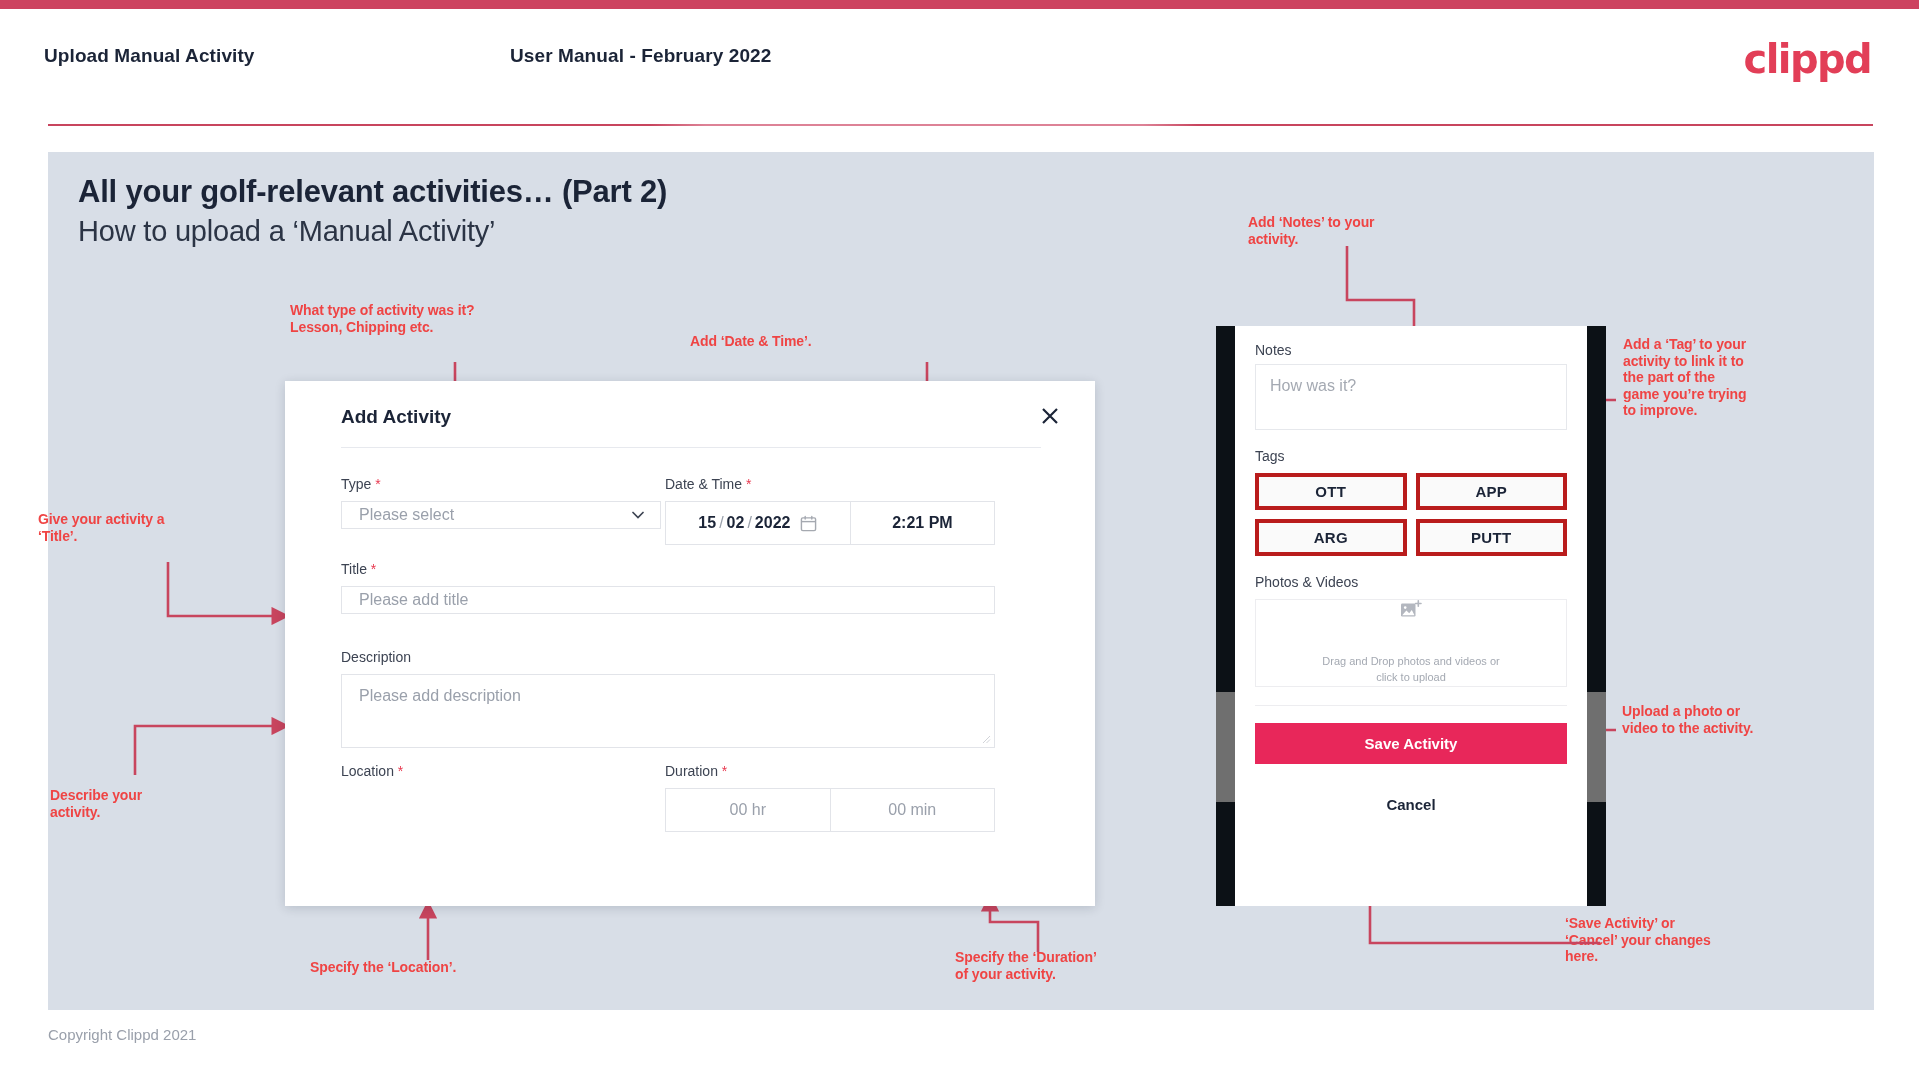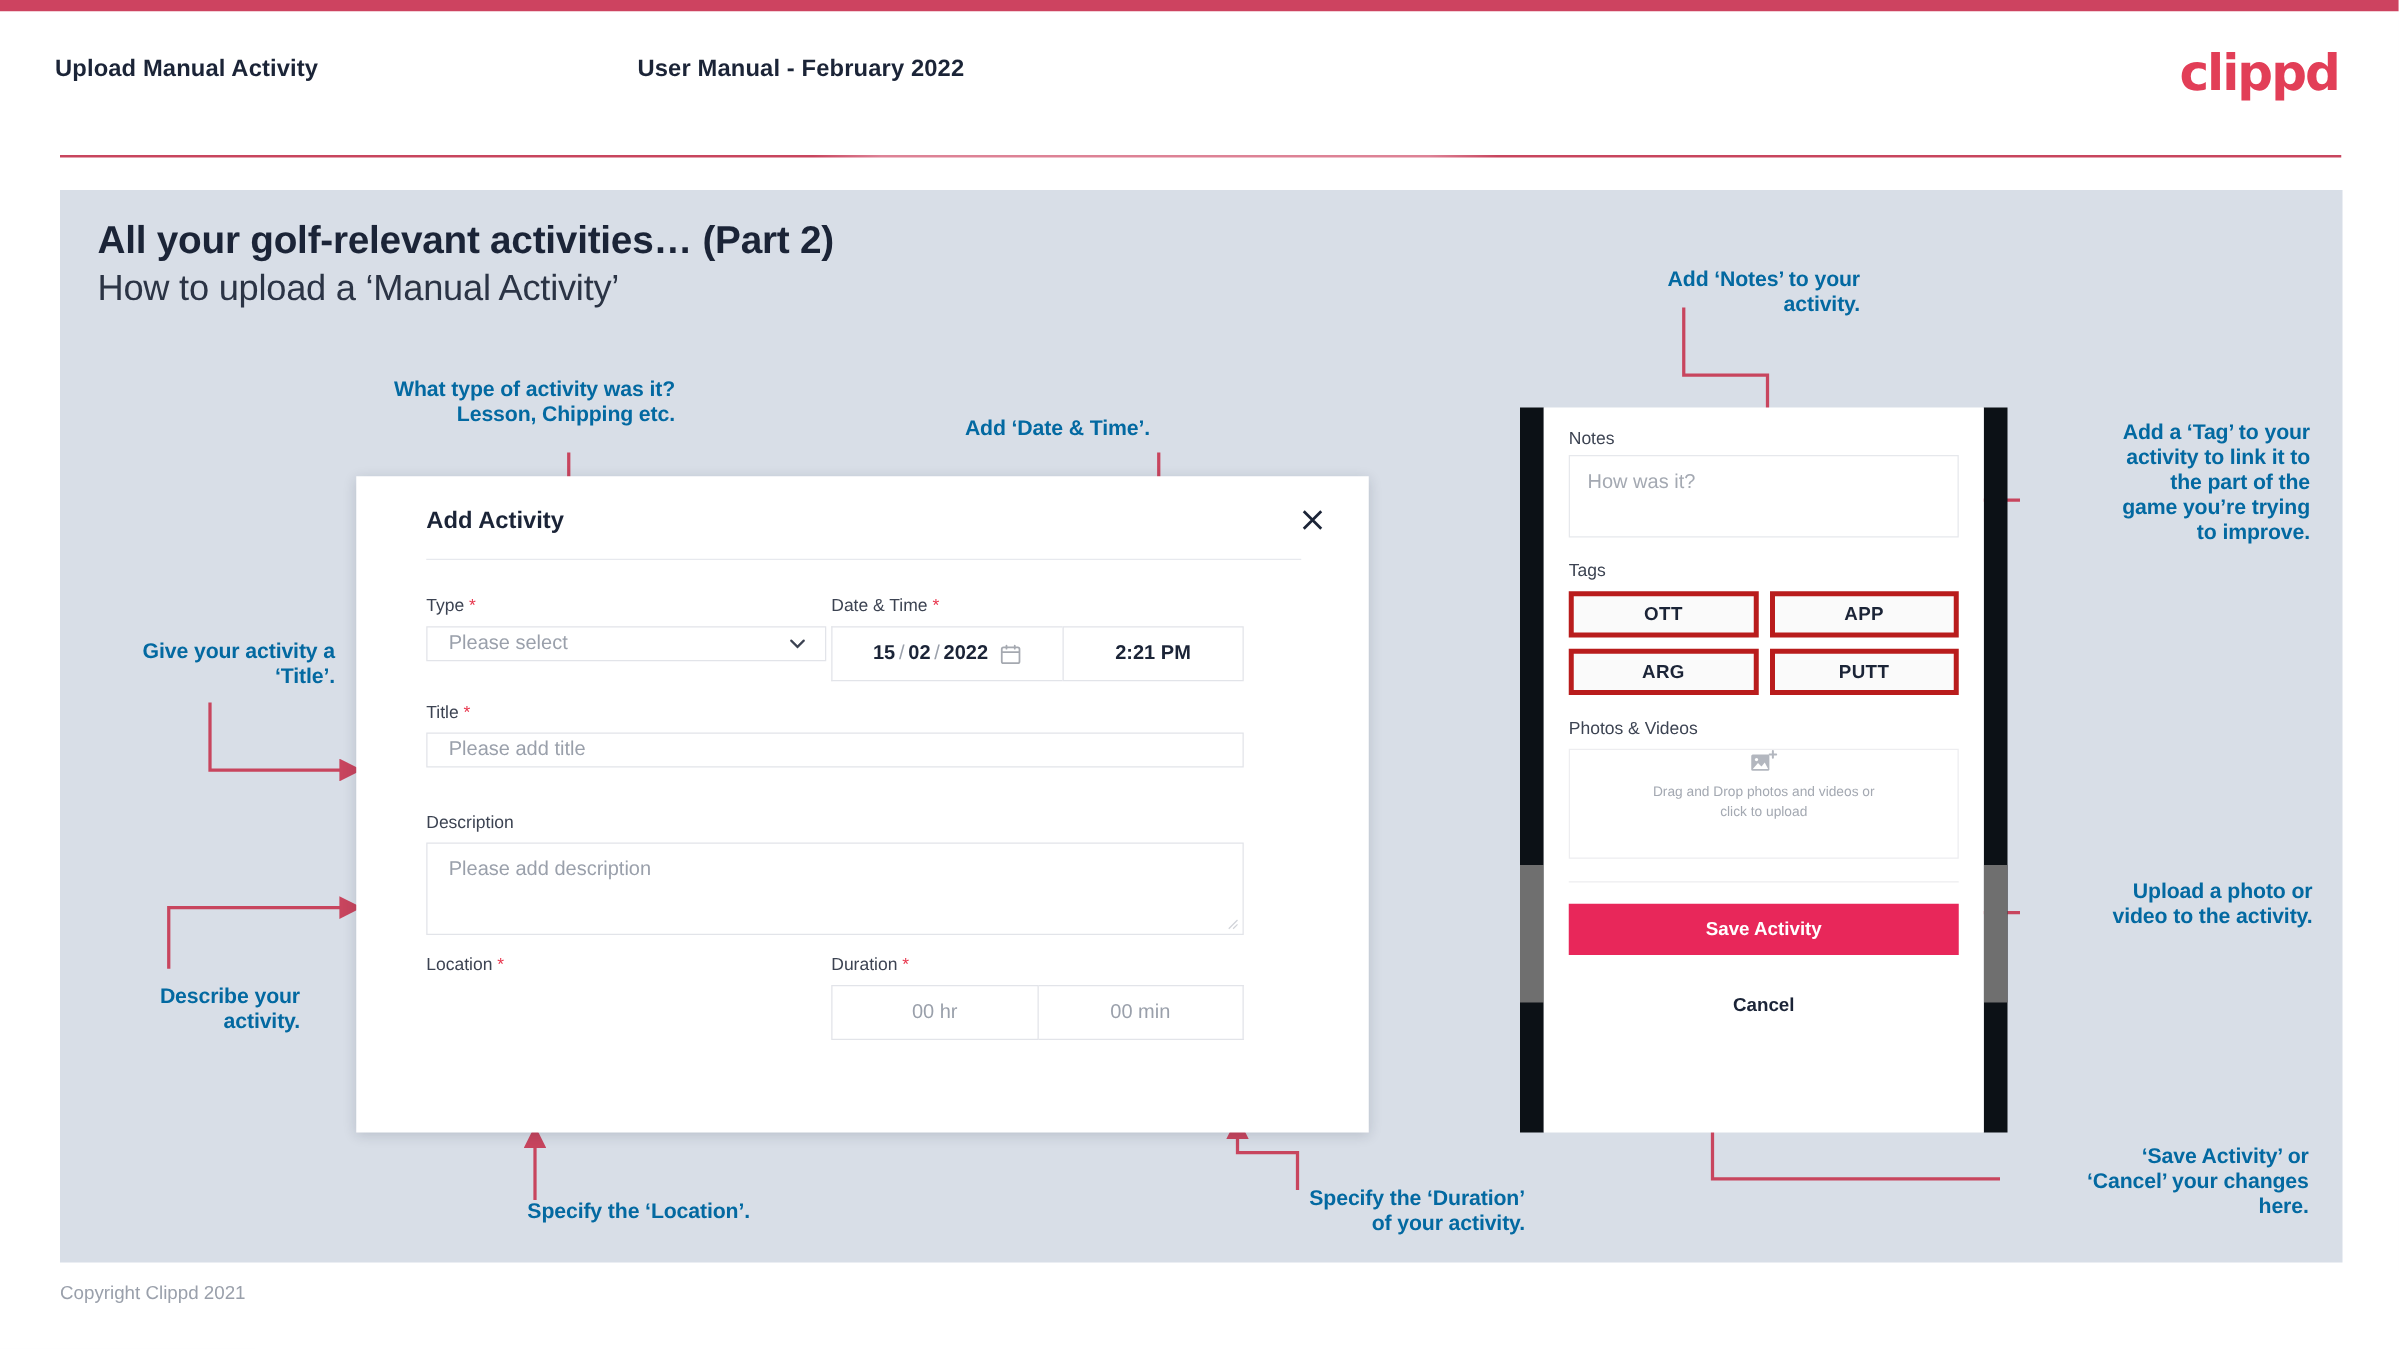--- a/index.html
+++ b/index.html
@@ -49,22 +49,22 @@
     position: absolute; left: 30px; top: 22px;
     font-size: 31px; font-weight: 700; color: #1b2437; letter-spacing: -.2px;
   }
   .slide-subtitle {
     position: absolute; left: 30px; top: 63px;
     font-size: 29px; font-weight: 400; color: #2b3445; letter-spacing: -.2px;
   }
 
   
   .note {
-    position: absolute; color: #0369a1; font-size: 17px; font-weight: 700;
-    line-height: 1.18; text-align: right; letter-spacing: -.1px;
+    position: absolute; color: #ef4444; font-size: 14px; font-weight: 700;
+    line-height: 1.18; text-align: left; letter-spacing: -.1px;
   }
 
   
   .arrows { position: absolute; left: 0; top: 0; width: 1919px; height: 1079px; pointer-events: none; }
 
   
   .dialog {
     position: absolute; left: 285px; top: 381px; width: 810px; height: 525px;
     background: #ffffff; box-shadow: 0 2px 10px rgba(20,30,50,.16);
   }
@@ -165,21 +165,21 @@
   .tags-grid {
     display: grid; grid-template-columns: 1fr 1fr; gap: 9px; margin-top: 9px;
   }
   .tag-btn {
     border: 4px solid #b91c1c; background: #fafafa; height: 37px;
     display: flex; align-items: center; justify-content: center;
     font-size: 15px; font-weight: 700; color: #1b2437; letter-spacing: .3px;
   }
   .dropzone {
     border: 1px solid #ededf0; background:#fff; height: 88px; width: 100%;
-    display: flex; flex-direction: column; align-items: center; justify-content: flex-start;
+    display: flex; flex-direction: column; align-items: center; justify-content: space-between;
     gap: 7px; margin-top: 9px;
   }
   .dz-text { font-size: 11px; color: #a4a9b2; text-align: center; line-height: 1.45; }
   .phone-rule { height: 1px; background: #ededf0; width: 100%; }
   .save-btn {
     background: #e8275a; color: #fff; height: 41px; width: 100%;
     display: flex; align-items: center; justify-content: center;
     font-size: 15px; font-weight: 700; cursor: pointer;
   }
   .cancel-btn {

